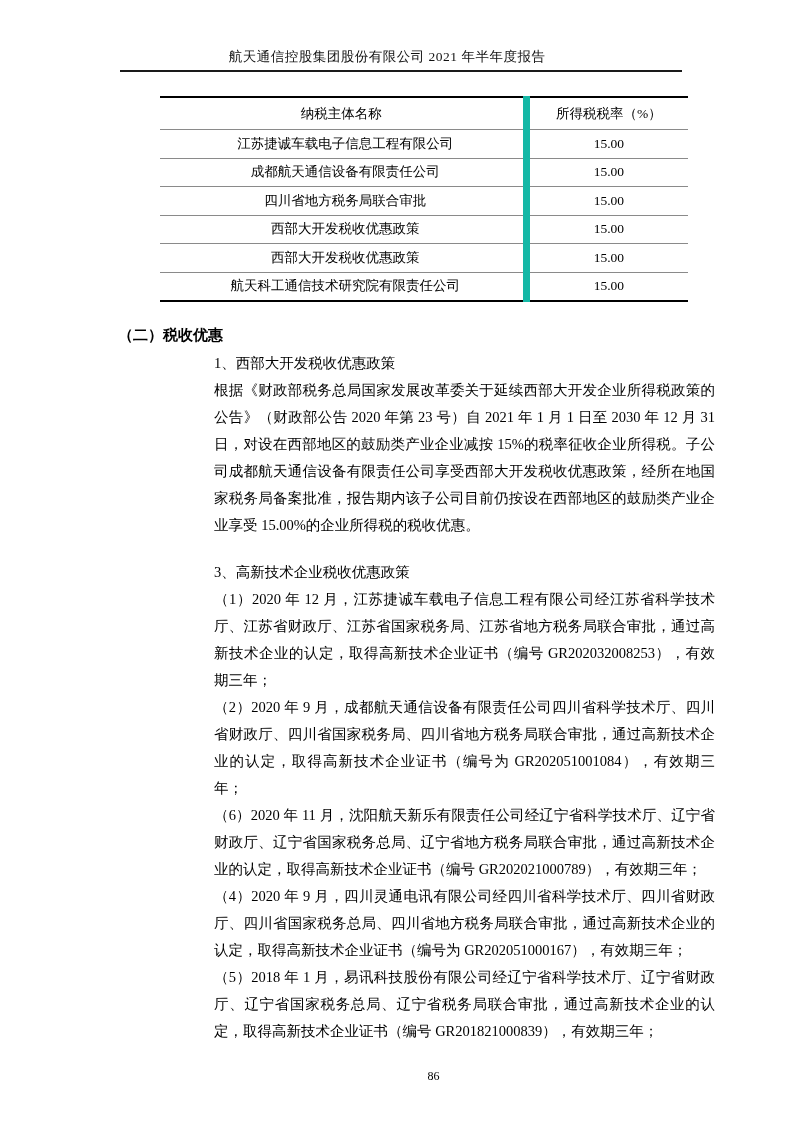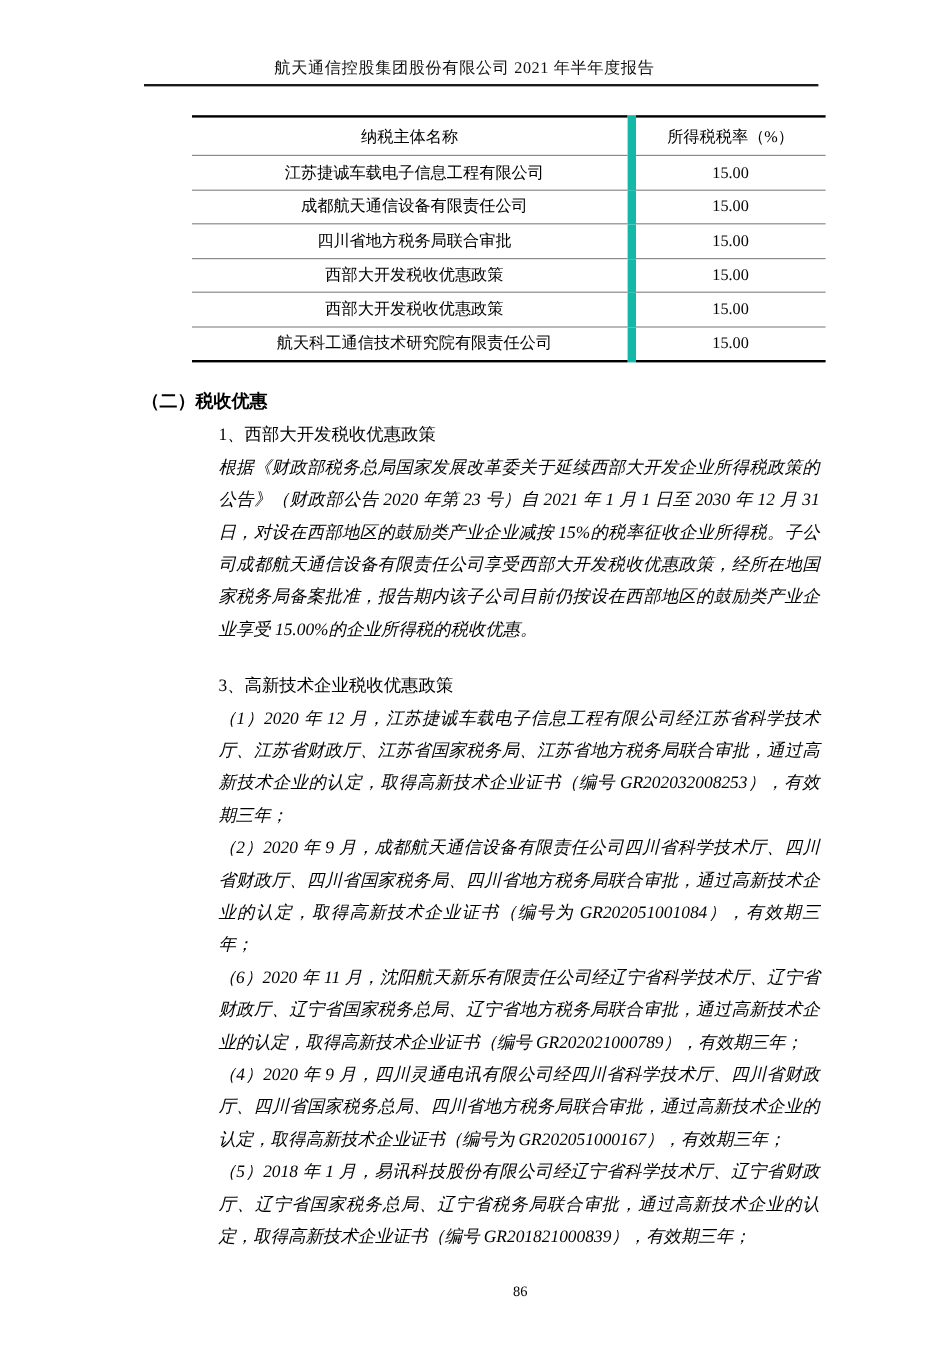--- a/index.html
+++ b/index.html
@@ -85,33 +85,32 @@
     display: flex;
     font-weight: bold;
     font-size: 15px;
     line-height: 28px;
   }
   .section-heading .sec-num {
     width: 45px;
     flex: 0 0 45px;
   }
   .section-body {
-    margin-left: 64px;
+    margin-left: 96px;
     width: 501px;
     font-size: 14.5px;
     line-height: 27px;
   }
   .sub-title {
     line-height: 28px;
     margin: 0;
   }
   .para {
     margin: 0;
     text-align: justify;
-    font-style: italic;
   }
   .sub2-title {
     margin-top: 19px;
   }
 
   
   .page-footer {
     position: absolute;
     top: 1069px;
     left: 0;

